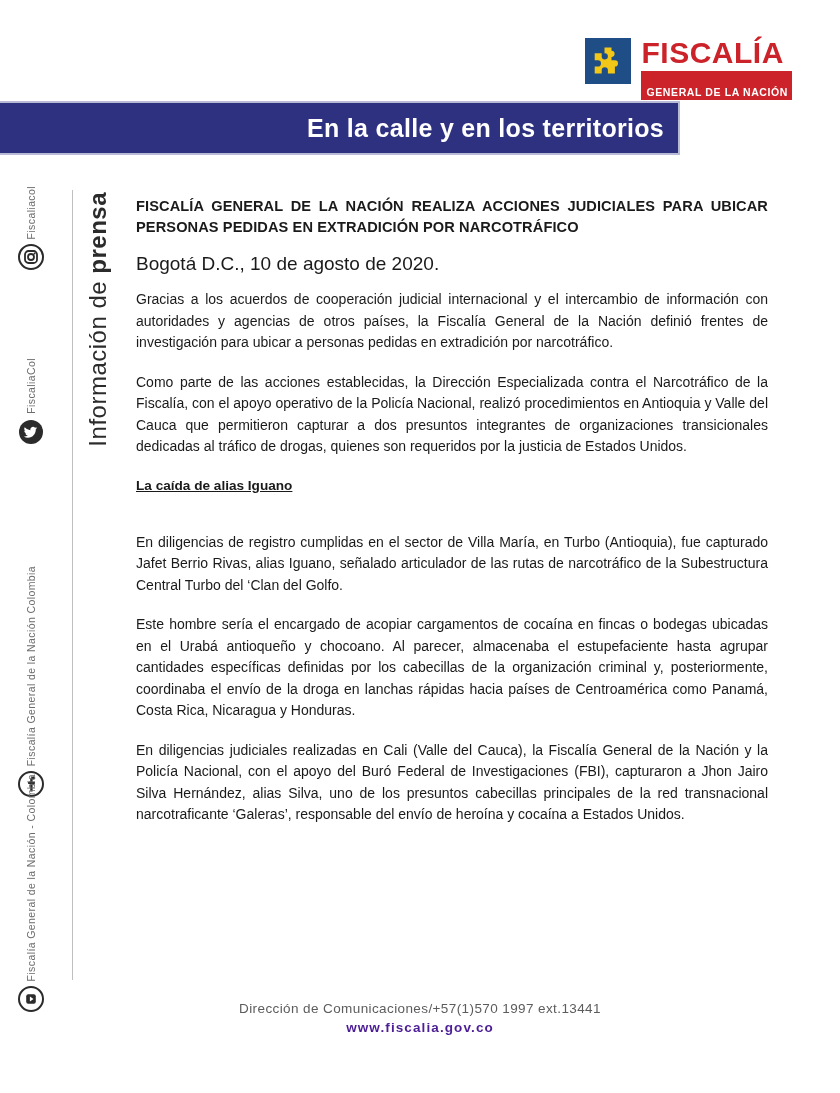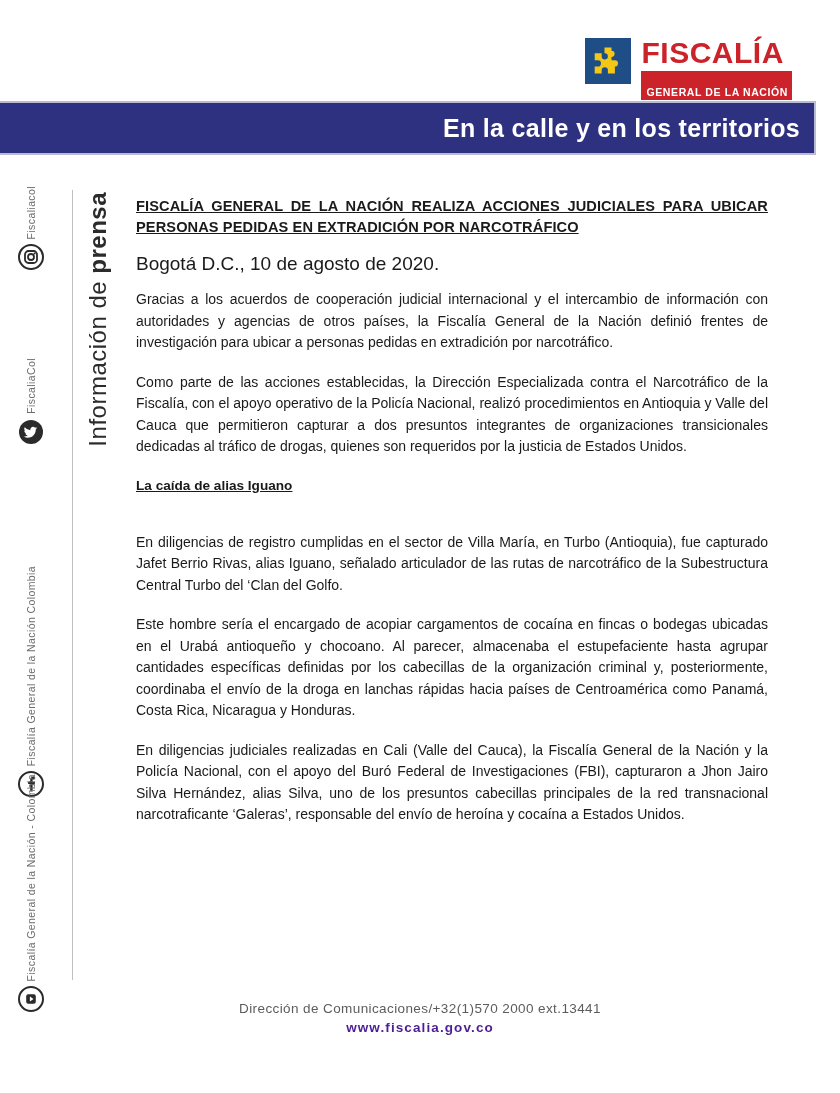--- a/index.html
+++ b/index.html
@@ -64,21 +64,21 @@
     padding: 14px 4px 1px 5px;
     text-align: center;
     white-space: nowrap;
   }
 
   
   #banner {
     position: absolute;
     left: 0;
     top: 101px;
-    width: 816px;
+    width: 680px;
     height: 54px;
     background: #2e3180;
     border-top: 2px solid #b9bad6;
     border-bottom: 2px solid #b9bad6;
     border-right: 2px solid #b9bad6;
     box-sizing: border-box;
     display: flex;
     align-items: center;
     justify-content: flex-end;
   }
@@ -157,21 +157,20 @@
   }
   #doc-title {
     font-family: "Liberation Sans", sans-serif;
     font-size: 14.6px;
     font-weight: bold;
     line-height: 21px;
     text-align: justify;
     text-align-last: left;
     margin: 0 0 15px 0;
     letter-spacing: 0.1px;
-    text-decoration: underline;
   }
   .dateline {
     font-size: 19px;
     line-height: 19px;
     margin: 16px 0 16px 0;
   }
   .para {
     font-size: 14px;
     line-height: 21.5px;
     text-align: justify;
@@ -307,15 +306,15 @@
 
   <p class="para">Este hombre sería el encargado de acopiar cargamentos de cocaína en fincas o bodegas ubicadas en el Urabá antioqueño y chocoano. Al parecer, almacenaba el estupefaciente hasta agrupar cantidades específicas definidas por los cabecillas de la organización criminal y, posteriormente, coordinaba el envío de la droga en lanchas rápidas hacia países de Centroamérica como Panamá, Costa Rica, Nicaragua y Honduras.</p>
 
 
 
   <p class="para" style="margin-top:18px;">En diligencias judiciales realizadas en Cali (Valle del Cauca), la Fiscalía General de la Nación y la Policía Nacional, con el apoyo del Buró Federal de Investigaciones (FBI), capturaron a Jhon Jairo Silva Hernández, alias Silva, uno de los presuntos cabecillas principales de la red transnacional narcotraficante ‘Galeras’, responsable del envío de heroína y cocaína a Estados Unidos.</p>
 
 </div>
 
 <div id="footer">
-  <div id="footer-line1">Dirección de Comunicaciones/+32(1)570 2000 ext.13441</div>
+  <div id="footer-line1">Dirección de Comunicaciones/+57(1)570 1997 ext.13441</div>
   <div id="footer-line2">www.fiscalia.gov.co</div>
 </div>
 
 </body></html>

